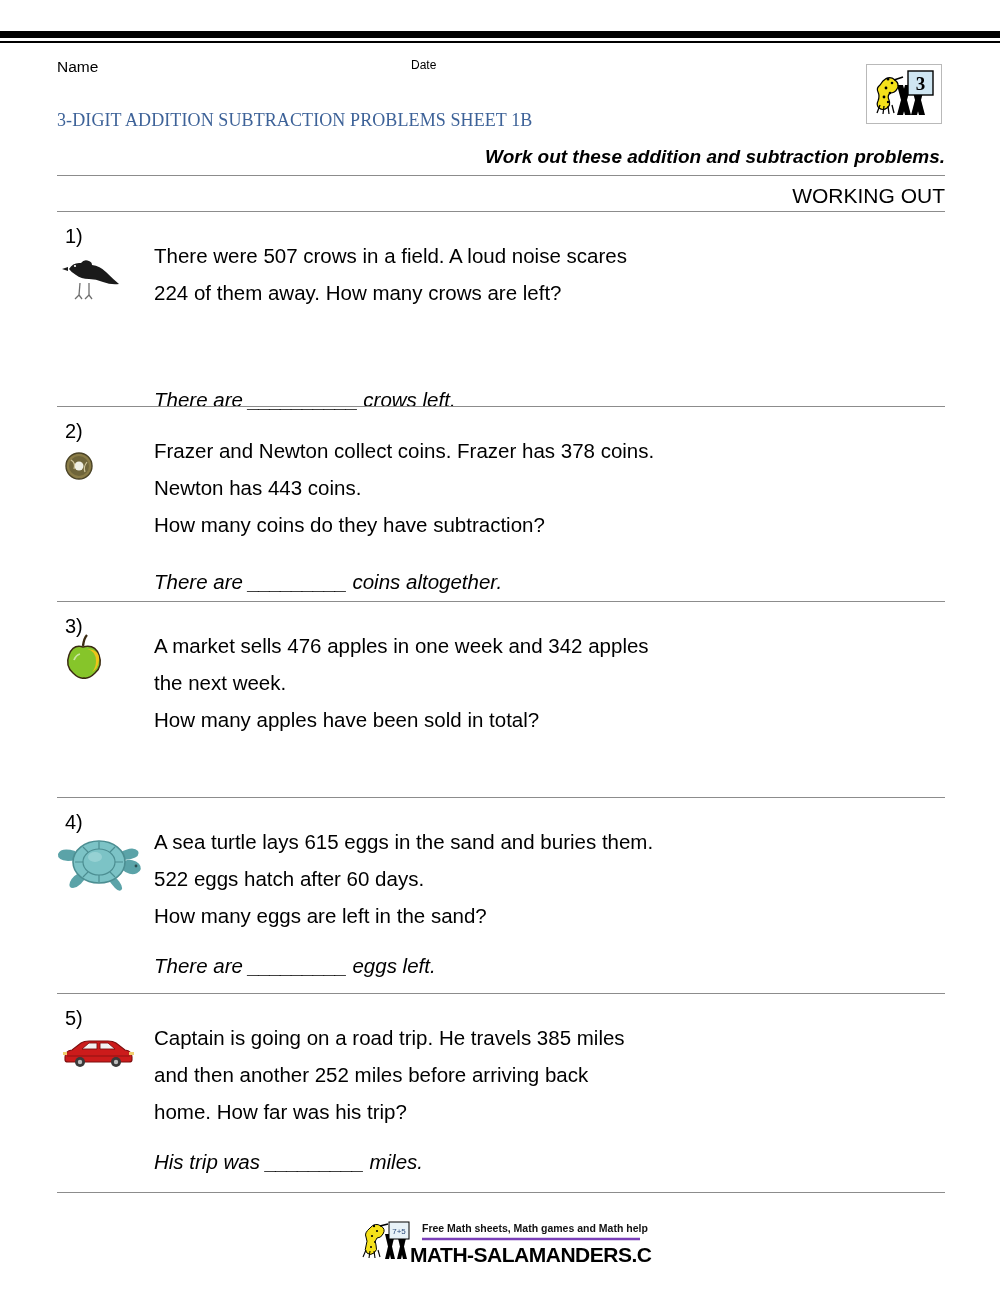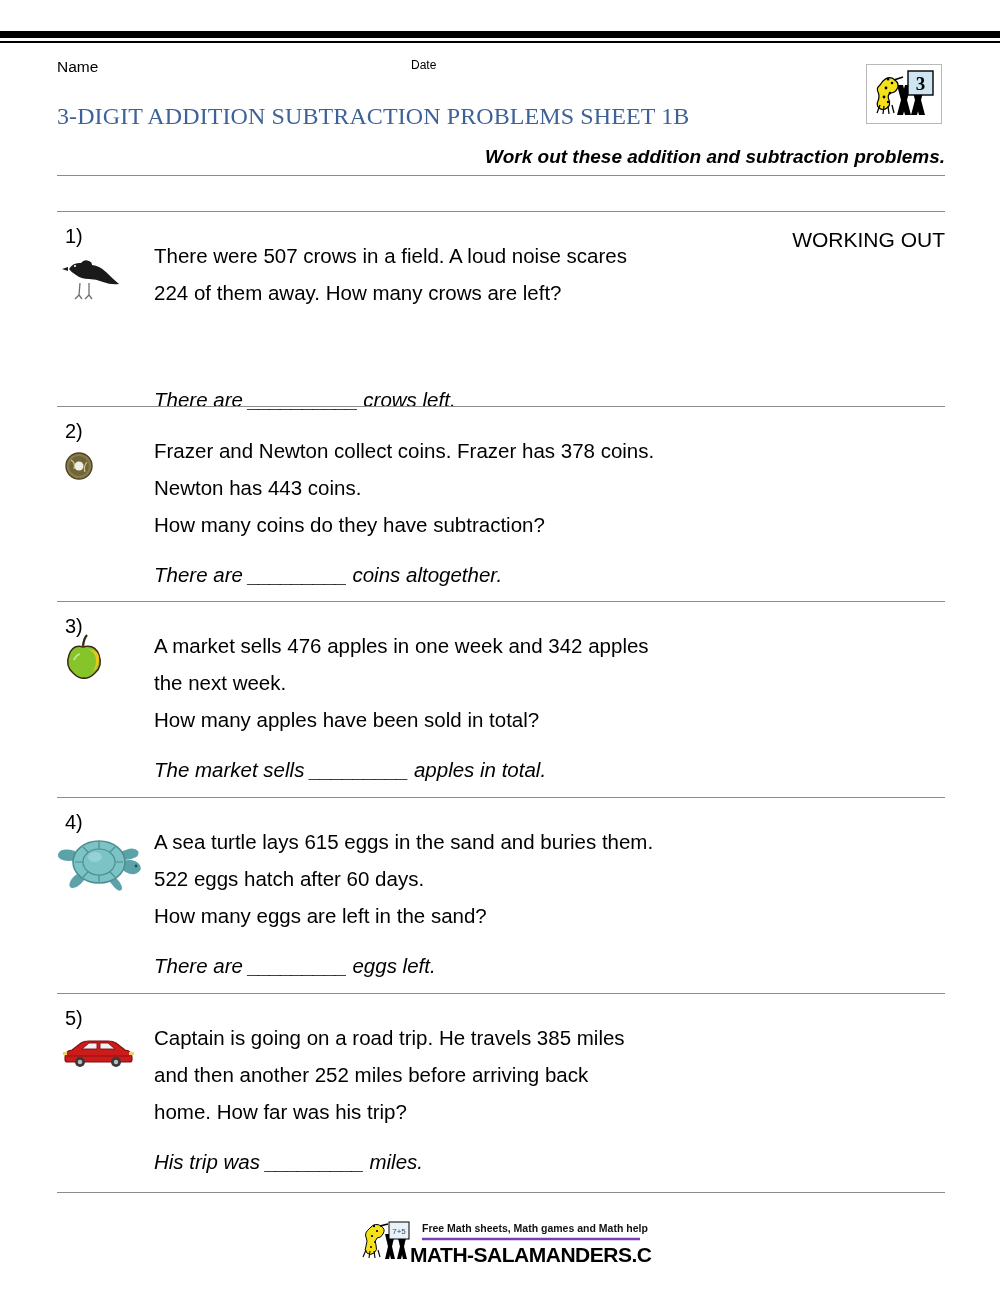--- a/index.html
+++ b/index.html
@@ -52,24 +52,24 @@
     width: 76px; height: 60px;
     border: 1px solid #b9b9b9;
     background: #ffffff;
     box-sizing: border-box;
   }
   #header-logo svg { display: block; }
 
   
   #worksheet-title {
     position: absolute;
-    left: 57px; top: 103px;
+    left: 57px; top: 110px;
     width: 800px;
     font-family: "Liberation Serif", serif;
-    font-size: 24px;
+    font-size: 18px;
     color: #3d6298;
     letter-spacing: 0.1px;
     white-space: nowrap;
   }
   #worksheet-subtitle {
     position: absolute;
     left: 57px; top: 146px;
     width: 888px;
     text-align: right;
     font-style: italic;
@@ -77,21 +77,20 @@
     font-size: 19px;
   }
 
   
   #working-out-label {
     position: absolute;
     left: 600px; top: 184px;
     width: 345px;
     text-align: right;
     font-size: 21px;
-    margin-top: 44px;
   }
 
   
   .rule {
     position: absolute;
     left: 57px;
     width: 888px;
     height: 1px;
     background: #8c8c8c;
   }
@@ -245,21 +244,21 @@
       <circle cx="18" cy="18" r="4.5" fill="#efefe4"></circle>
       <path d="M10 12 q5 3 3 9" stroke="#cfc49a" stroke-width="1.2" fill="none"></path>
       <path d="M26 14 q-4 5 -2 10" stroke="#cfc49a" stroke-width="1.2" fill="none"></path>
     </svg>
   </div>
   <div class="problem-body">
     <div class="problem-line">Frazer and Newton collect coins. Frazer has 378 coins.</div>
     <div class="problem-line">Newton has 443 coins.</div>
     <div class="problem-line">How many coins do they have subtraction?</div>
   </div>
-  <div class="problem-answer" style="top:157px;">
+  <div class="problem-answer" style="top:164px;">
     <span>There are</span>
     <span class="blank">_________</span>
     <span>coins altogether.</span>
   </div>
 </div>
 
 <div class="problem" style="top:601px;height:196px;">
   <div class="problem-rule"></div>
   <div class="problem-number">3)</div>
   <div class="problem-icon" style="top:33px;">
@@ -267,25 +266,20 @@
       <path d="M22 12 q1 -8 4 -11" stroke="#3a2a12" stroke-width="2.4" fill="none"></path>
       <path d="M22 13 q-10 -3 -14 8 q-4 11 4 18 q6 6 11 5 q5 1 11 -5 q8 -7 4 -18 q-4 -11 -16 -8 z" fill="#86c52a" stroke="#3a2a12" stroke-width="1.5"></path>
       <path d="M26 15 q9 2 9 12 q0 7 -4 11 q6 -3 7 -12 q1 -10 -12 -11 z" fill="#f0c419"></path>
       <path d="M13 26 q2 -5 6 -6" stroke="#ffffff" stroke-width="1.8" fill="none" opacity="0.55"></path>
     </svg>
   </div>
   <div class="problem-body">
     <div class="problem-line">A market sells 476 apples in one week and 342 apples</div>
     <div class="problem-line">the next week.</div>
     <div class="problem-line">How many apples have been sold in total?</div>
-  </div>
-  <div class="problem-answer" style="top:157px;">
-    <span>The market sells</span>
-    <span class="blank">_________</span>
-    <span>apples in total.</span>
   </div>
 </div>
 
 <div class="problem" style="top:797px;height:196px;">
   <div class="problem-rule"></div>
   <div class="problem-number">4)</div>
   <div class="problem-icon" style="left:0;top:32px;width:92px;height:62px;">
     <svg width="92" height="62" viewBox="0 0 92 62">
 
       <path d="M18 22 q-14 -4 -17 3 q-1 6 10 7 q8 0 12 -4 z" fill="#5ba3a8"></path>

